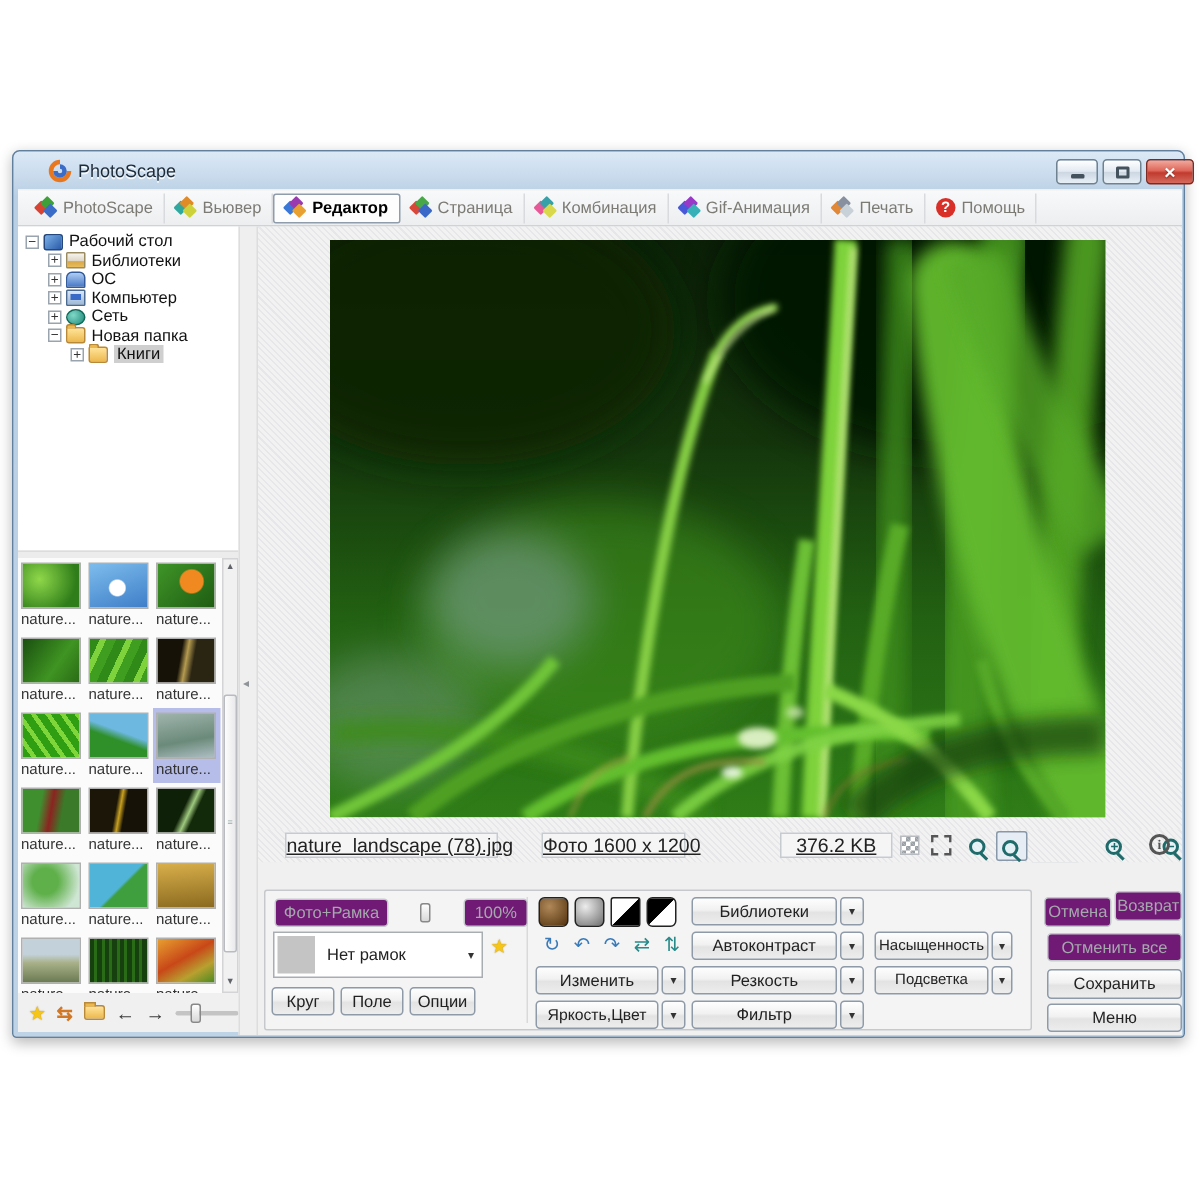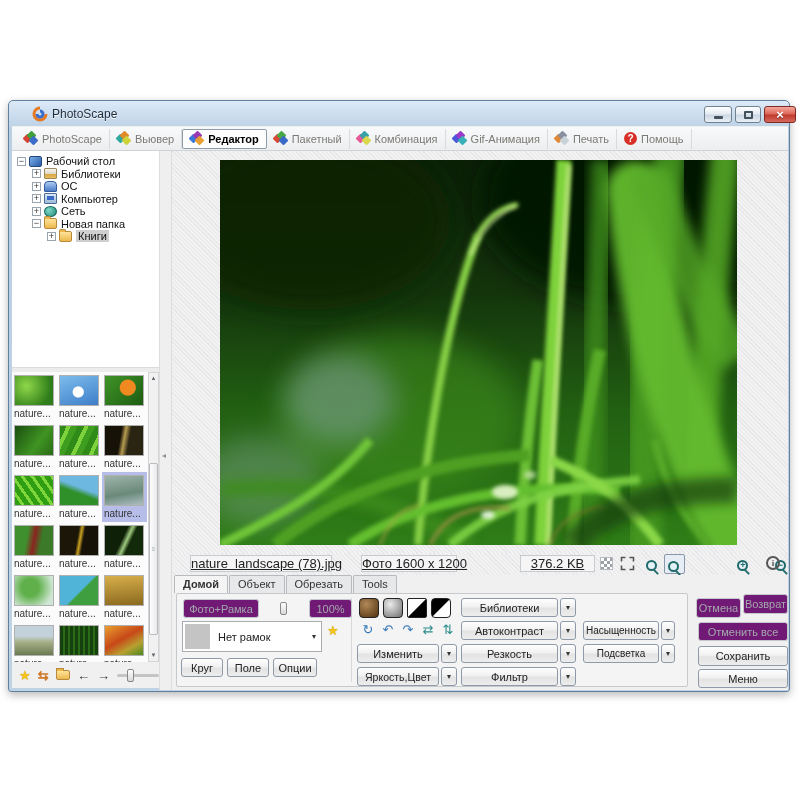--- a/index.html
+++ b/index.html
@@ -183,21 +183,21 @@
     <span class="tab-label">Редактор</span>
   </div>
 
 
   <div class="tab">
     <span class="tab-icon">
         <i class="d1" style="background: rgb(216, 72, 56);"></i>
         <i class="d2" style="background: rgb(72, 168, 72);"></i>
         <i class="d3" style="background: rgb(58, 104, 200);"></i>
       </span>
-    <span class="tab-label">Пакетный</span>
+    <span class="tab-label">Страница</span>
   </div>
 
   <div class="tab">
     <span class="tab-icon">
         <i class="d1" style="background: rgb(232, 88, 152);"></i>
         <i class="d2" style="background: rgb(56, 160, 168);"></i>
         <i class="d3" style="background: rgb(216, 216, 74);"></i>
       </span>
     <span class="tab-label">Комбинация</span>
   </div>
@@ -449,29 +449,20 @@
   </svg>
   <span class="mag abs" style="left:474px; top:4px;"></span>
   <span class="pressedbox" style="left:492px;"><span class="mag"></span></span>
   <div class="sbox" style="left:516px; width:31px;margin-top:20px;">40%</div>
   <span class="mag abs" style="left:550px; top:4px;"><b>+</b></span>
   <span class="mag abs" style="left:572px; top:4px;"><b>−</b></span>
   <span class="iicon" style="left:594px; top:3px;">i</span>
 </div>
 
 <div class="editor">
-  <div class="etabs" id="editor-tabs">
-  <div class="etab active">Домой</div>
-
-  <div class="etab">Объект</div>
-
-  <div class="etab">Обрезать</div>
-
-  <div class="etab">Tools</div>
-</div>
 
   <div class="groupbox">
     <div class="gdivider"></div>
 
     
     <div class="btn dis" style="left:6px; top:5px; width:76px; height:19px;">Фото+Рамка</div>
     <span class="slider abs" style="left:90px; top:13px; width:38px;"><span class="sth" style="left:13px;"></span></span>
     <div class="btn dis" style="left:132px; top:5px; width:43px; height:19px;">100%</div>
     <div class="framedd">
       <span class="swatch"></span>

